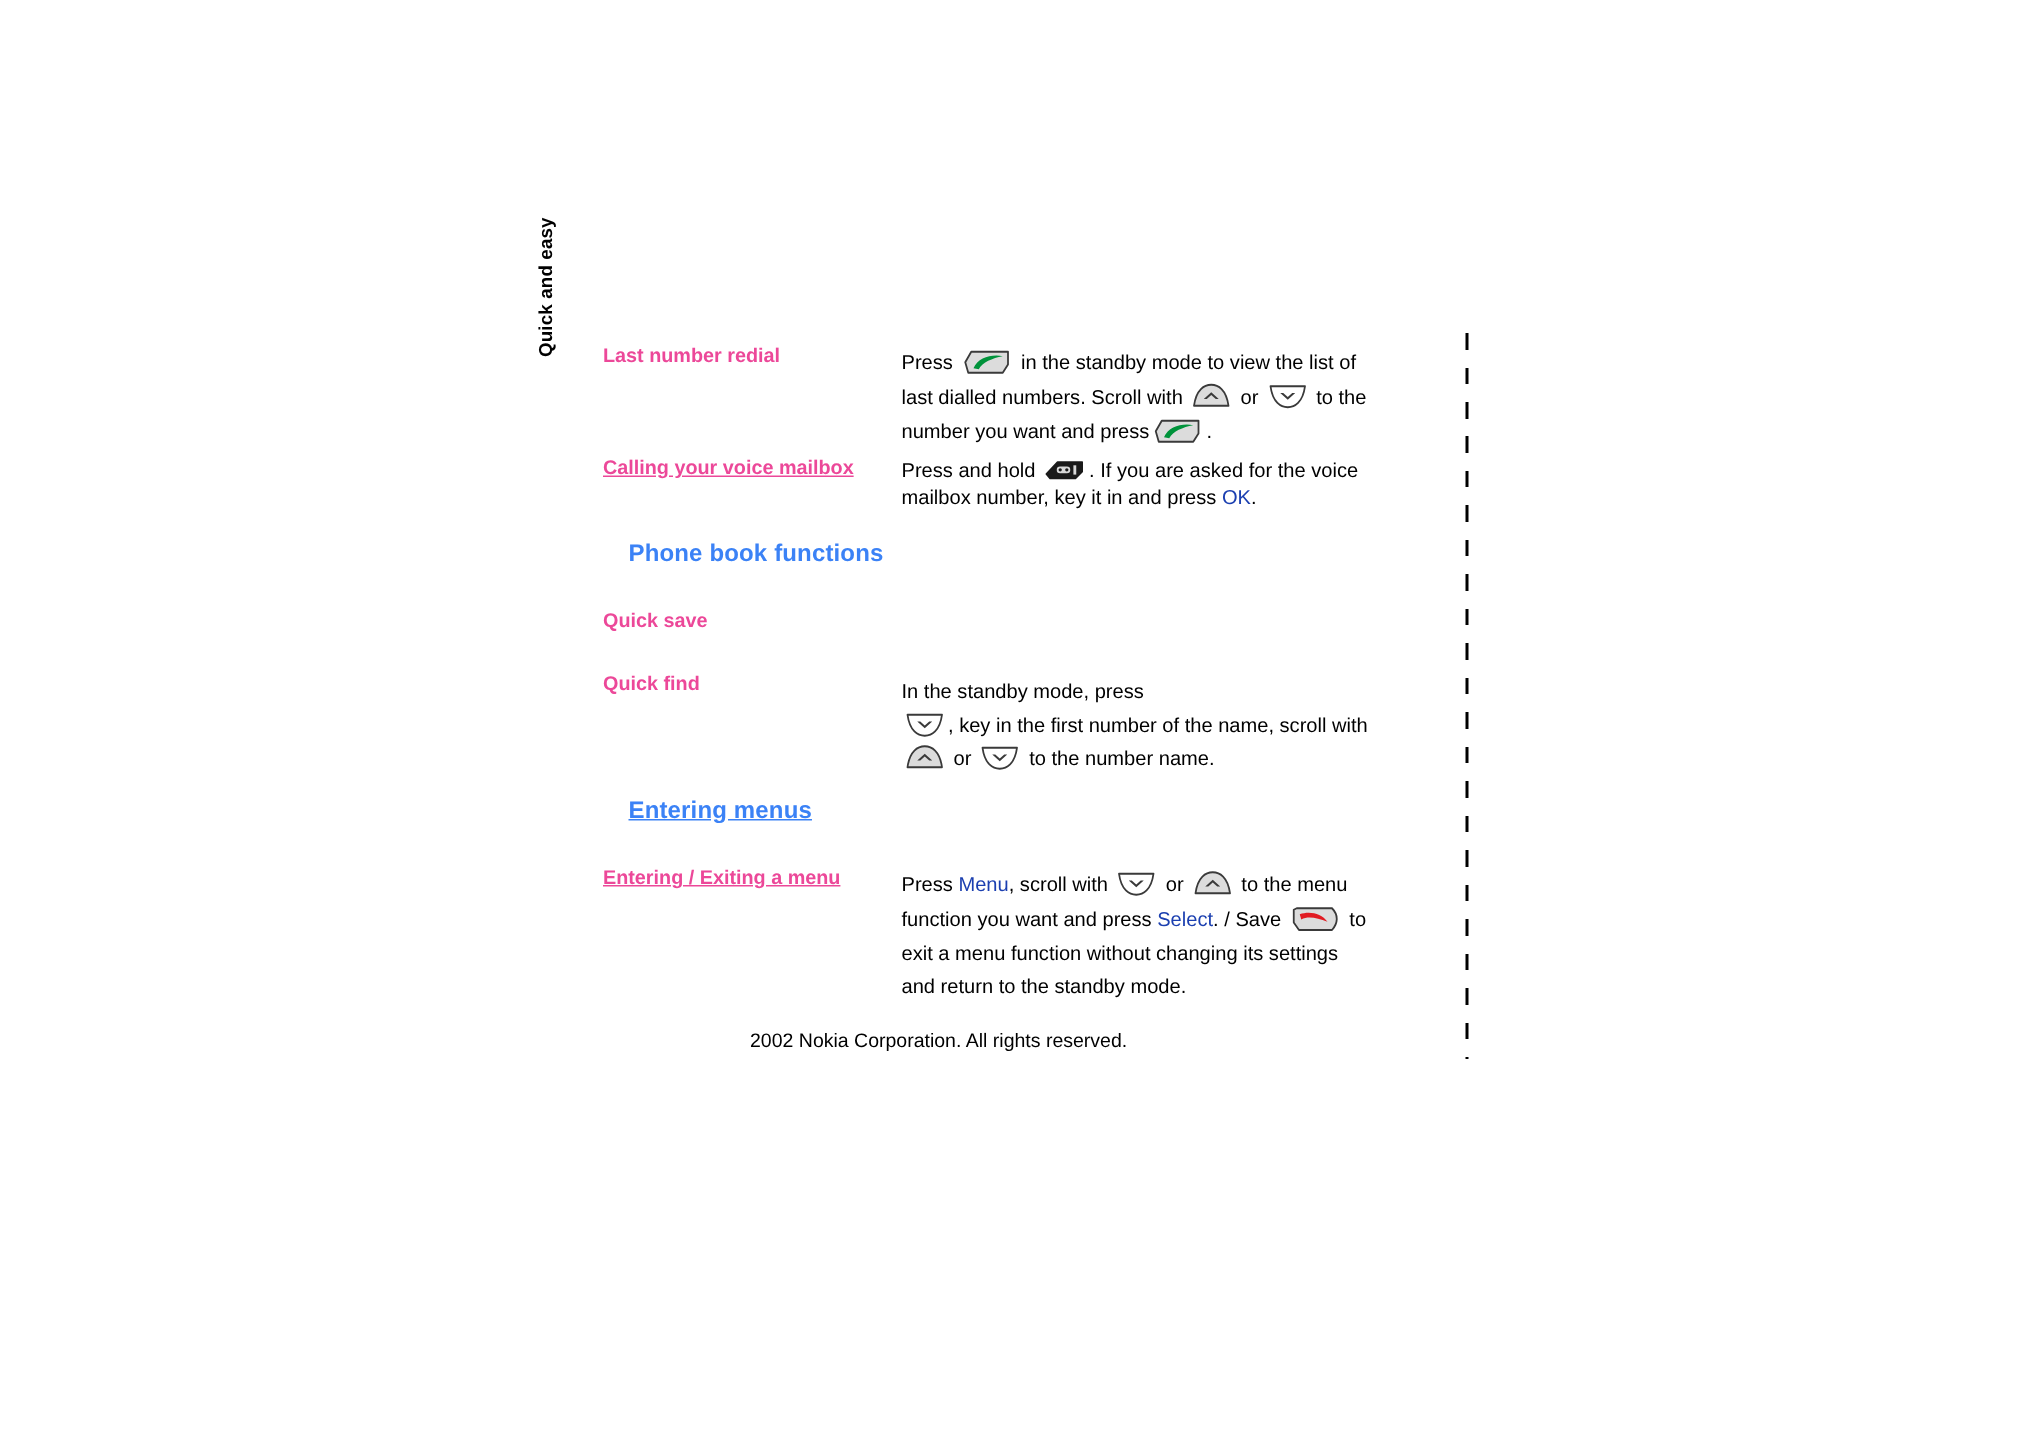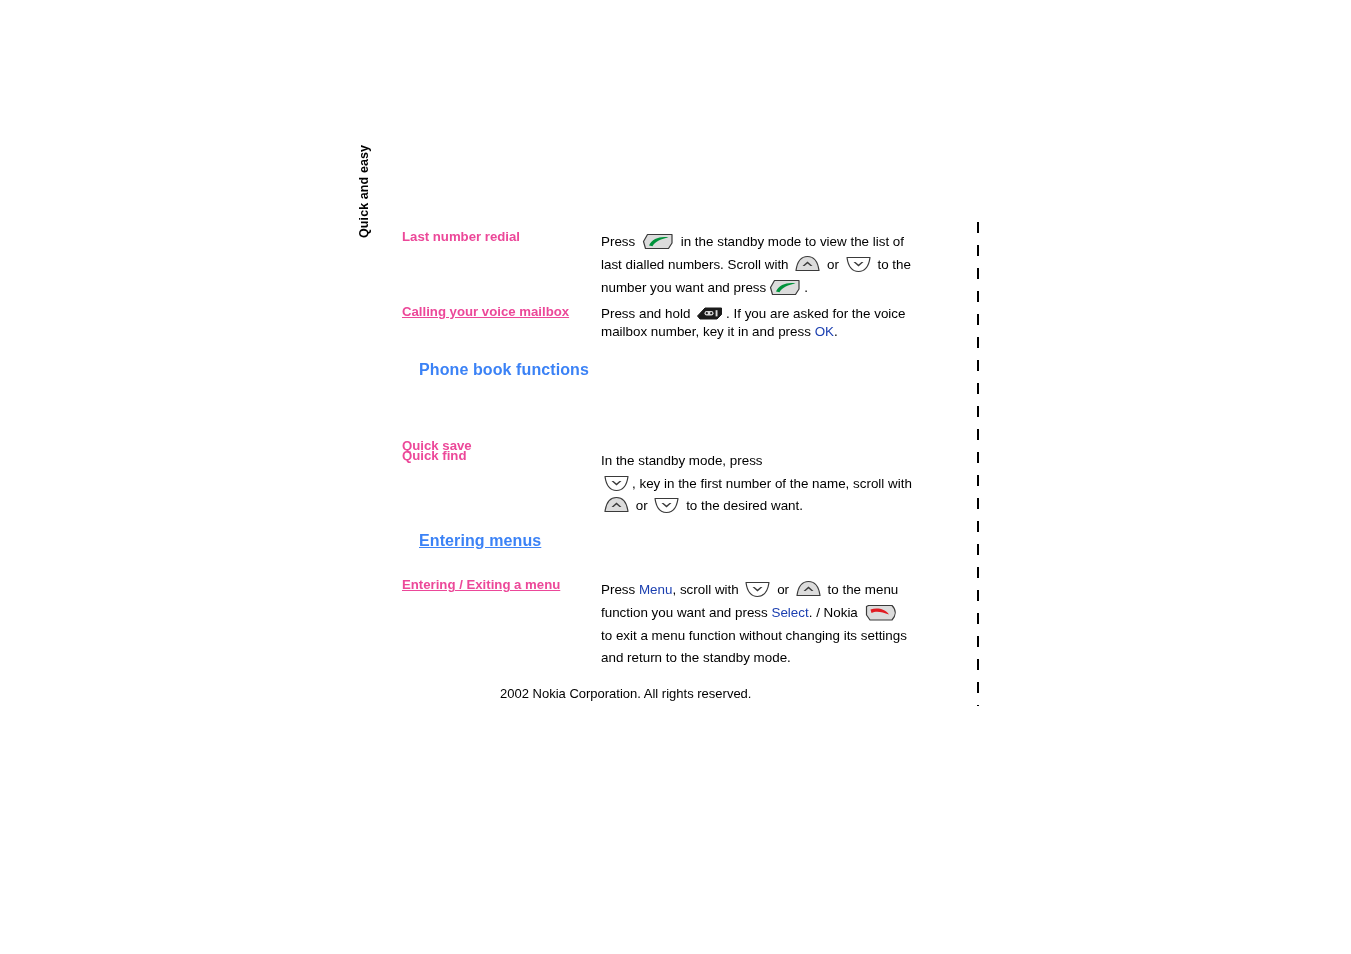--- a/index.html
+++ b/index.html
@@ -153,21 +153,21 @@
         <circle cx="10.8" cy="8.2" r="1.1" fill="#1a1a1a"></circle>
         <circle cx="15.2" cy="8.2" r="1.1" fill="#1a1a1a"></circle>
         <rect x="19.6" y="5.2" width="1.9" height="6.2" fill="#d8d8d8"></rect>
       </svg>
     </span><span>. If you are asked for the voice mailbox number, key it in and press</span>
     <span class="blue">OK</span><span>.</span>
   </div>
 
   <div class="heading" style="top:361px;">Phone book functions</div>
 
-  <div class="label-col" style="top:406px;margin-top:32px;">Quick save</div>
+  <div class="label-col" style="top:406px;">Quick save</div>
 
 
   <div class="label-col" style="top:448px;">Quick find</div>
 
   <div class="desc-col" style="top:450px; line-height:22.5px;">
     <span>In the standby mode, press</span><span class="nowrap"><span class="key key-down">
       <svg viewBox="0 0 27 18">
         <path d="M2 2.5 C3.5 13.5, 9 16.5, 13.5 16.5 C18 16.5, 23.5 13.5, 25 2.5 Z" fill="#ffffff" stroke="#3a3a3a" stroke-width="1.2" stroke-linejoin="round"></path>
         <path d="M8.5 7 L13.5 11.5 L18.5 7 L16.5 7 L13.5 9.6 L10.5 7 Z" fill="#3a3a3a"></path>
       </svg>
@@ -178,21 +178,21 @@
         <path d="M8.5 11 L13.5 6.5 L18.5 11 L16.5 11 L13.5 8.4 L10.5 11 Z" fill="#3a3a3a"></path>
       </svg>
     </span>
     <span>or</span>
     <span class="key key-down">
       <svg viewBox="0 0 27 18">
         <path d="M2 2.5 C3.5 13.5, 9 16.5, 13.5 16.5 C18 16.5, 23.5 13.5, 25 2.5 Z" fill="#ffffff" stroke="#3a3a3a" stroke-width="1.2" stroke-linejoin="round"></path>
         <path d="M8.5 7 L13.5 11.5 L18.5 7 L16.5 7 L13.5 9.6 L10.5 7 Z" fill="#3a3a3a"></path>
       </svg>
     </span>
-    <span>to the desired want.</span>
+    <span>to the number name.</span>
   </div>
 
   <div class="heading" style="top:532px;text-decoration:underline;">Entering menus</div>
 
   <div class="label-col" style="top:577px;text-decoration:underline;">Entering /  Exiting a menu</div>
 
   <div class="desc-col" style="top:579px; line-height:22.8px;">
     <span>Press</span>
     <span class="blue">Menu</span><span>, scroll with</span>
     <span class="key key-down">
@@ -202,21 +202,21 @@
       </svg>
     </span>
     <span>or</span>
     <span class="key key-up">
       <svg viewBox="0 0 27 18">
         <path d="M2 15.5 C3.5 4.5, 9 1.5, 13.5 1.5 C18 1.5, 23.5 4.5, 25 15.5 Z" fill="#dcdcdc" stroke="#3a3a3a" stroke-width="1.2" stroke-linejoin="round"></path>
         <path d="M8.5 11 L13.5 6.5 L18.5 11 L16.5 11 L13.5 8.4 L10.5 11 Z" fill="#3a3a3a"></path>
       </svg>
     </span>
     <span>to the menu function you want and press</span>
-    <span class="blue">Select</span><span>. / Nokia</span>
+    <span class="blue">Select</span><span>. / Save</span>
     <span class="key key-end">
       <svg viewBox="0 0 34 19">
         <path d="M2.5 3.5 L2.5 12 L6 17 L28 17 C32 12.5, 32.5 7, 28 2.5 L4.5 2.5 Z" fill="#dcdcdc" stroke="#3a3a3a" stroke-width="1.2" stroke-linejoin="round"></path>
         <path d="M6.5 6.5 C13 4.2, 21 5.8, 25 11.5 C18 8.8, 12 7.5, 7.5 10 Z" fill="#e11b22"></path>
       </svg>
     </span>
     <span>to exit a menu function without changing its settings and return to the standby mode.</span>
   </div>
 
   <div class="footer">2002 Nokia Corporation. All rights reserved.</div>

